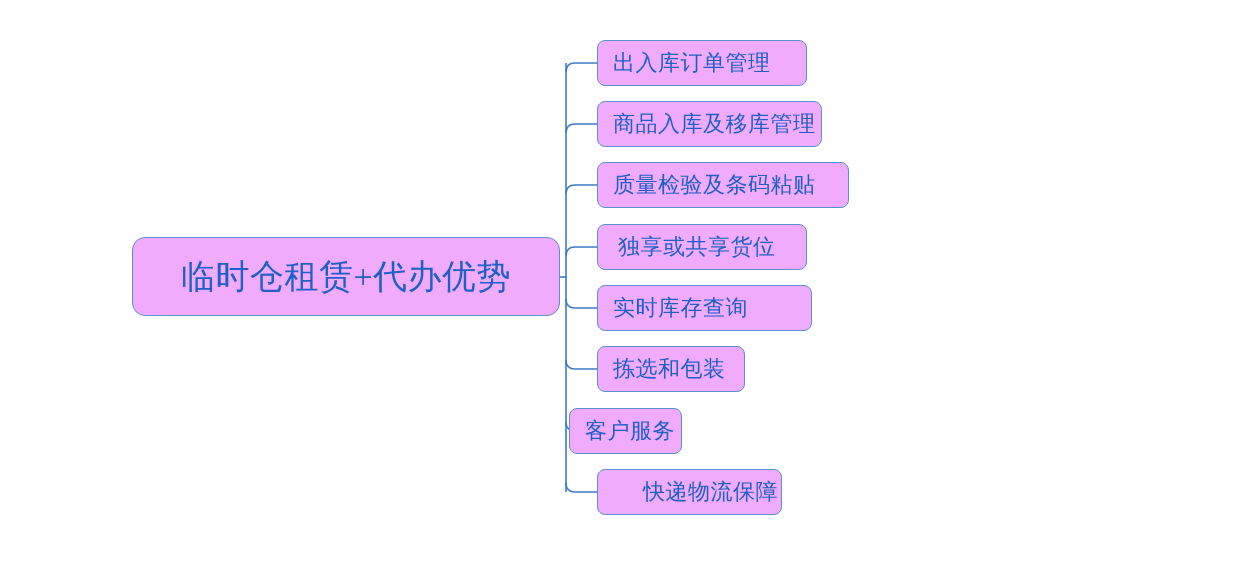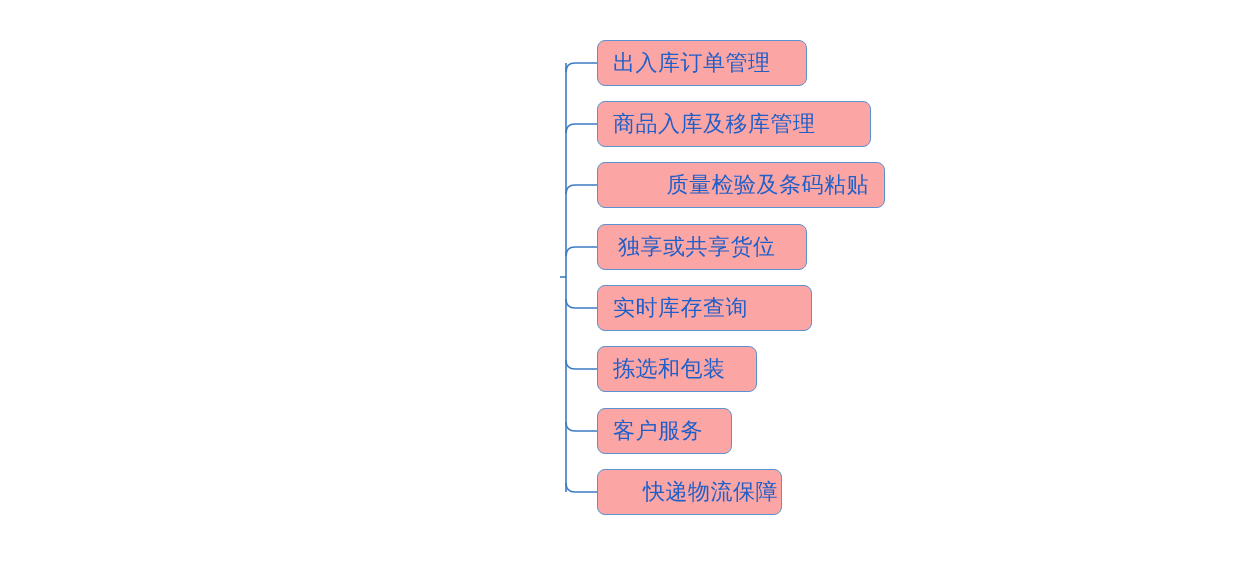--- a/index.html
+++ b/index.html
@@ -28,21 +28,21 @@
     left: 0;
     top: 0;
     width: 1234px;
     height: 576px;
     pointer-events: none;
   }
 
   .node {
     position: absolute;
     box-sizing: border-box;
-    background: #fca5a5;
+    background: #f0abfc;
     border: 1.4px solid #5b91d0;
     display: flex;
     align-items: center;
     justify-content: flex-start;
     color: #1f5fc8;
     white-space: nowrap;
   }
 
   .root-node {
     left: 132px;
@@ -84,41 +84,44 @@
         <path d="M 566 133 Q 566 124 575 124 L 597 124"></path>
         <path d="M 566 194 Q 566 185 575 185 L 597 185"></path>
         <path d="M 566 256 Q 566 247 575 247 L 597 247"></path>
         <path d="M 566 299 Q 566 308 575 308 L 597 308"></path>
         <path d="M 566 360 Q 566 369 575 369 L 597 369"></path>
         <path d="M 566 422 Q 566 431 575 431 L 597 431"></path>
         <path d="M 566 483 Q 566 492 575 492 L 597 492"></path>
       </g>
   </svg>
 
+  <div class="node root-node">
+    <span class="node-label">临时仓租赁+代办优势</span>
+  </div>
 
   <div id="children-container">
       <div class="node child-node" style="left: 597px; top: 40px; width: 210px;">
         <span class="node-label">出入库订单管理</span>
       </div>
-      <div class="node child-node" style="left: 597px; top: 101px; width: 274px;">
+      <div class="node child-node" style="left: 597px; top: 101px; width: 225px;">
         <span class="node-label">商品入库及移库管理</span>
       </div>
-      <div class="node child-node" style="left: 597px; top: 162px; width: 288px; justify-content: flex-end;">
+      <div class="node child-node" style="left: 597px; top: 162px; width: 252px;">
         <span class="node-label">质量检验及条码粘贴</span>
       </div>
       <div class="node child-node" style="left: 597px; top: 224px; width: 210px; padding-left: 20px;">
         <span class="node-label">独享或共享货位</span>
       </div>
       <div class="node child-node" style="left: 597px; top: 285px; width: 215px;">
         <span class="node-label">实时库存查询</span>
       </div>
-      <div class="node child-node" style="left: 597px; top: 346px; width: 160px;">
+      <div class="node child-node" style="left: 597px; top: 346px; width: 148px;">
         <span class="node-label">拣选和包装</span>
       </div>
-      <div class="node child-node" style="left: 597px; top: 408px; width: 135px;">
+      <div class="node child-node" style="left: 569px; top: 408px; width: 113px;">
         <span class="node-label">客户服务</span>
       </div>
       <div class="node child-node" style="left: 597px; top: 469px; width: 185px; padding-left: 45px;">
         <span class="node-label">快递物流保障</span>
       </div>
     </div>
 
 </div>
 
 </body></html>

